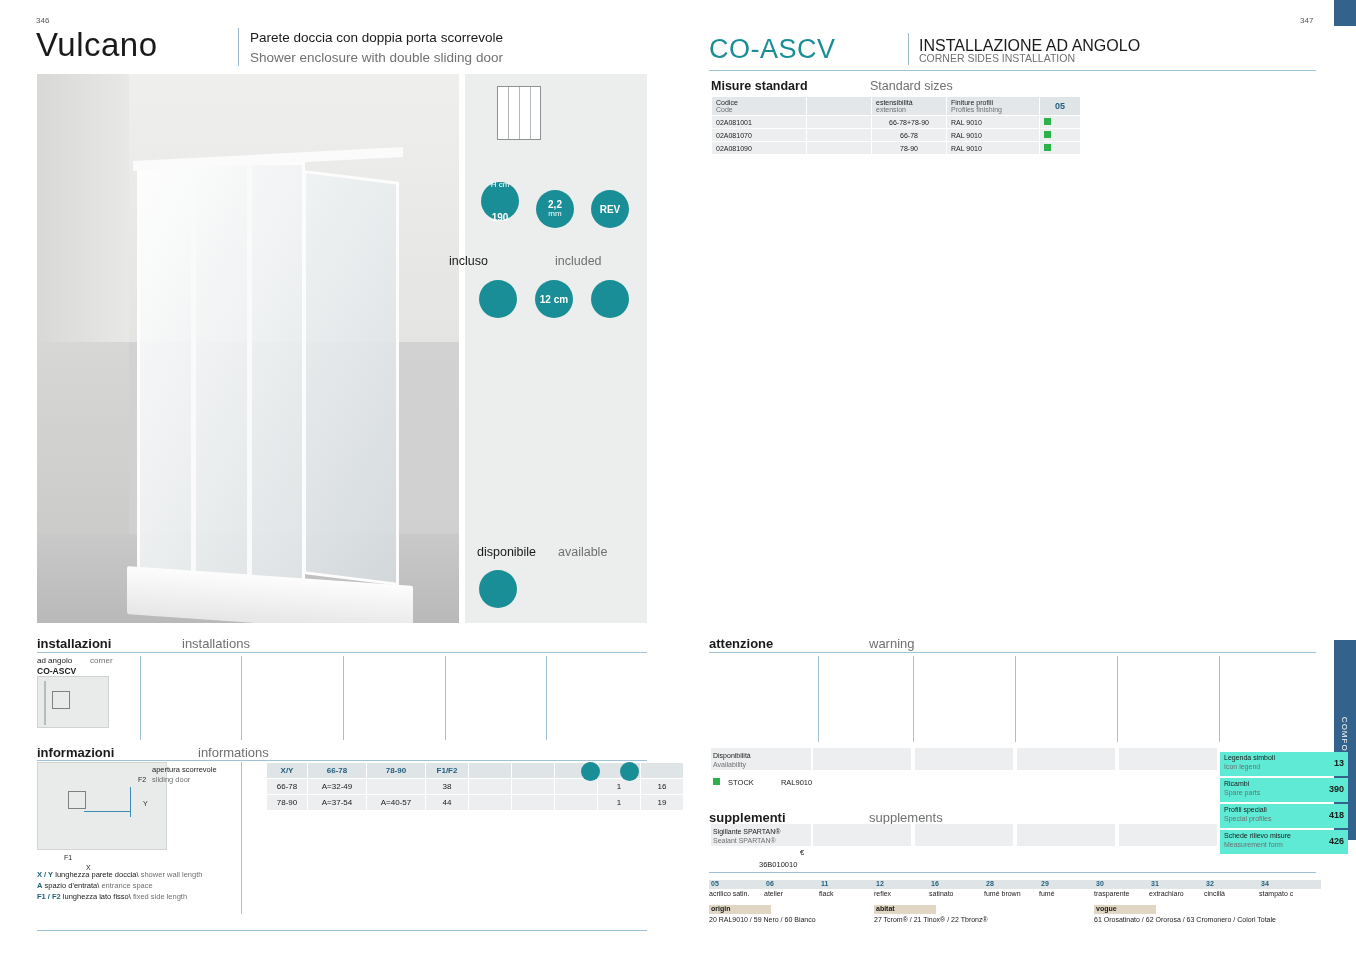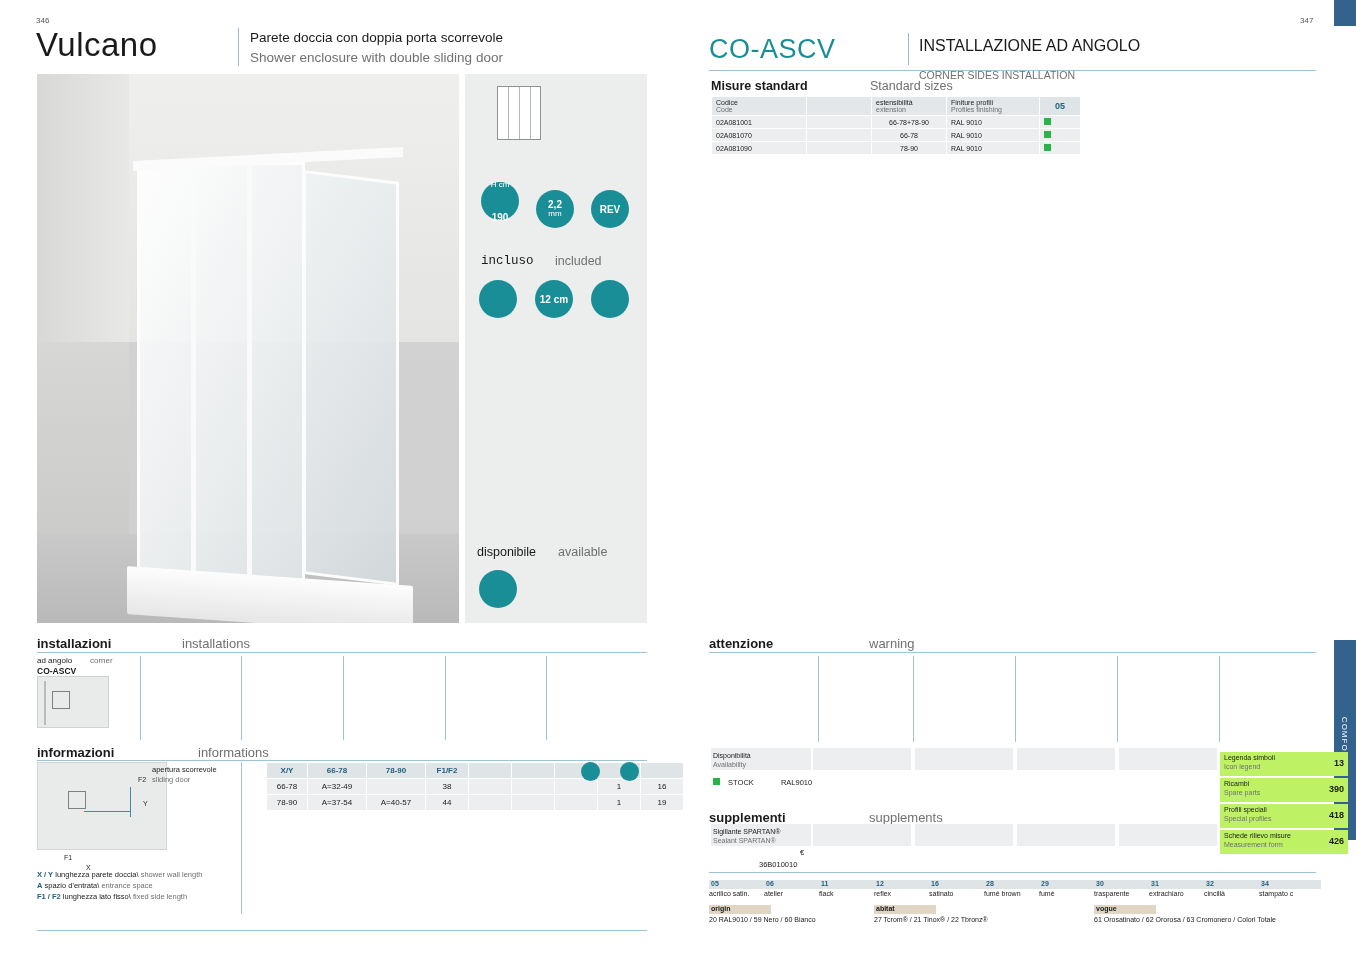--- a/index.html
+++ b/index.html
@@ -96,21 +96,21 @@
   #circ-h{left:481px;top:182px;gap:24px;}
   #circ-mm{left:536px;top:190px;}
   #circ-rev{left:591px;top:190px;}
   #circ-i1{left:479px;top:280px;}
   #circ-i2{left:535px;top:280px;}
   #circ-i3{left:591px;top:280px;}
   #circ-av{left:479px;top:570px;}
 
   .lbl-it{position:absolute;font-size:12.5px;color:#1a1a1a;}
   .lbl-en{position:absolute;font-size:12.5px;color:#6f7072;}
-  #inc-it{left:481px;top:254px;font-family:Liberation Mono, monospace;}
+  #inc-it{left:449px;top:254px;}
   #inc-en{left:555px;top:254px;}
   #disp-it{left:477px;top:545px;}
   #disp-en{left:558px;top:545px;}
 
   
   .sec-title-it{position:absolute;font-size:13px;font-weight:700;color:#1a1a1a;}
   .sec-title-en{position:absolute;font-size:13px;color:#6f7072;}
   #ins-it{left:37px;top:636px;}
   #ins-en{left:182px;top:636px;}
   #inf-it{left:37px;top:745px;}
@@ -162,21 +162,21 @@
   .lg{position:absolute;font-size:7.5px;}
   .lg b{color:#22607f;}
   #lg1{left:37px;top:870px;}
   #lg2{left:37px;top:881px;}
   #lg3{left:37px;top:892px;}
 
   
   #title-co{position:absolute;left:709px;top:34px;font-size:27px;color:#1a8e96;letter-spacing:0.5px;}
   .hdr-rule2{position:absolute;left:908px;top:33px;width:1px;height:32px;background:#9bb9cc;}
   #co-sub-it{position:absolute;left:919px;top:37px;font-size:16px;color:#1a1a1a;}
-  #co-sub-en{position:absolute;left:919px;top:52px;font-size:10.5px;color:#6f7072;margin-top:17px;}
+  #co-sub-en{position:absolute;left:919px;top:52px;font-size:10.5px;color:#6f7072;}
 
   #ms-it{position:absolute;left:711px;top:79px;font-size:12.5px;font-weight:700;}
   #ms-en{position:absolute;left:870px;top:79px;font-size:12.5px;color:#6f7072;}
 
   table.sizes{position:absolute;left:711px;top:96px;border-collapse:collapse;font-size:7px;}
   table.sizes td{border:1px solid #fff;padding:2px 4px;background:#eceeef;}
   table.sizes td.h{background:#e3e7ea;}
   table.sizes td.num{background:#dfe4e7;color:#22607f;font-weight:700;font-size:9px;text-align:center;}
   .twoline span{display:block;}
   .twoline .en{color:#6f7072;}
@@ -195,21 +195,21 @@
   #stock-row .ral{margin-left:25px;}
 
   #sup-it{position:absolute;left:709px;top:810px;font-size:13px;font-weight:700;}
   #sup-en{position:absolute;left:869px;top:810px;font-size:13px;color:#6f7072;}
   #seal-it{position:absolute;left:713px;top:828px;font-size:7px;}
   #seal-en{position:absolute;left:713px;top:837px;font-size:7px;color:#6f7072;}
   #eur{position:absolute;left:800px;top:848px;font-size:7.5px;}
   #code-b{position:absolute;left:711px;top:860px;font-size:7.5px;padding-left:48px;}
 
   
-  .rlg{position:absolute;left:1220px;width:128px;height:24px;background:#bef264;}
+  .rlg{position:absolute;left:1220px;width:128px;height:24px;background:#5eead4;}
   .rlg .it{position:absolute;left:4px;top:2px;font-size:7px;}
   .rlg .en{position:absolute;left:4px;top:11px;font-size:7px;color:#6f7072;}
   .rlg .pg{position:absolute;right:4px;top:6px;font-size:9px;font-weight:700;}
 
   
   .fin{position:absolute;top:880px;width:62px;}
   .fin .bar{height:9px;background:#dfe4e7;position:relative;}
   .fin .bar b{position:absolute;left:2px;top:-0.5px;font-size:7px;color:#22607f;}
   .fin .nm{font-size:7px;margin-top:1px;color:#1a1a1a;}
   .brandrow{position:absolute;top:905px;width:260px;}

